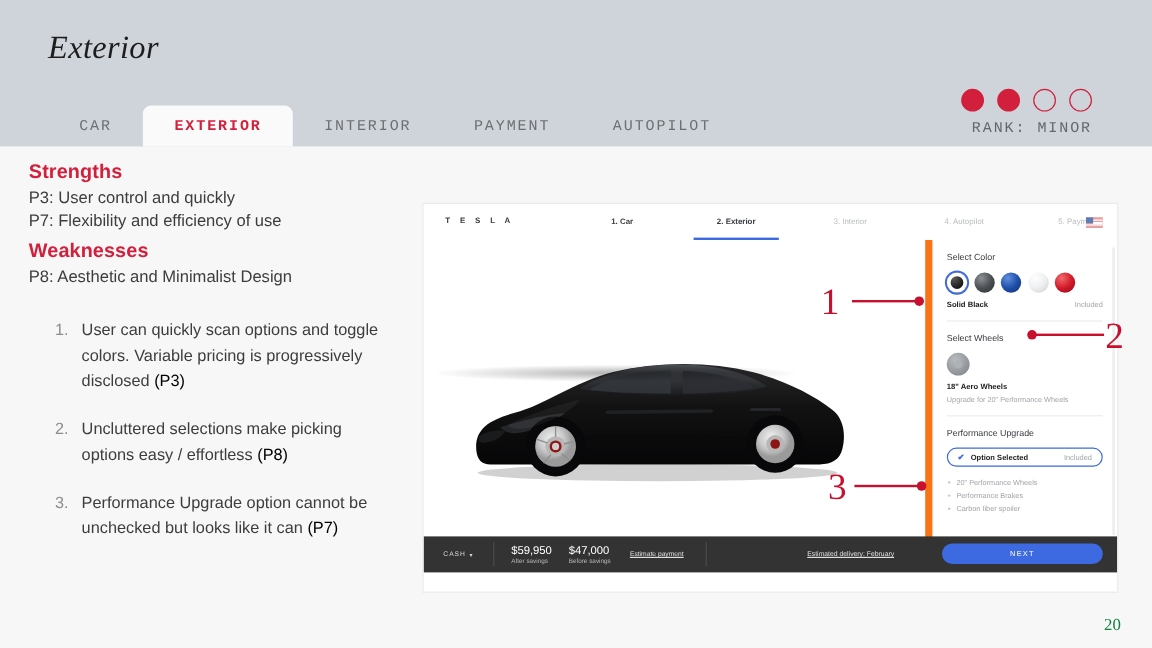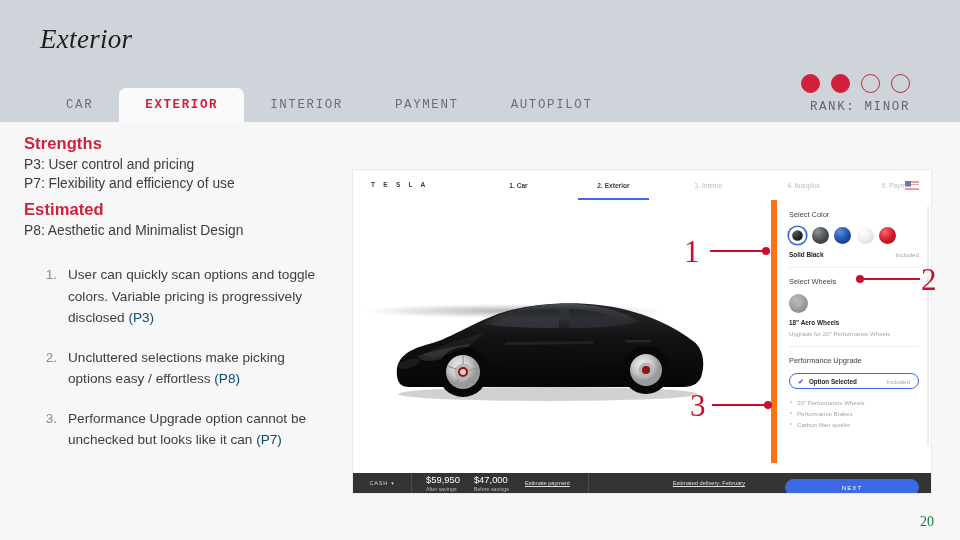--- a/index.html
+++ b/index.html
@@ -83,21 +83,21 @@
   }
   .numrow .num{
     width:44px;flex:0 0 44px;text-align:right;
     color:#8c8c8c;font-size:13.5px;line-height:21.5px;
     padding-right:11px;box-sizing:border-box;
   }
   .numrow .txt{
     color:#3d3d3d;font-size:13.6px;line-height:21.5px;
     width:252px;
   }
-  .pcode{color:#0c4a6e;text-align:right;}
+  .pcode{color:#000000;text-align:right;}
 
   
   .shot{
     position:absolute;left:353px;top:170px;width:578px;height:323px;
     background:#ffffff;
     box-shadow:0 0 0 1px rgba(0,0,0,.05);
     overflow:hidden;
   }
   .t-nav{
     position:absolute;left:0;top:0;width:578px;height:30px;
@@ -191,21 +191,21 @@
   .bullets li:before{
     content:"";position:absolute;left:1px;top:4.4px;width:2px;height:2px;border-radius:50%;
     background:#c3c6ca;
   }
   .p-scroll{
     position:absolute;right:2px;top:6px;width:2.5px;height:240px;background:#ededed;border-radius:2px;
   }
 
   
   .t-bottom{
-    position:absolute;left:0;bottom:0;width:578px;height:20px;
+    position:absolute;left:0;bottom:16px;width:578px;height:30px;
     background:#333333;display:flex;align-items:center;
   }
   .b-cash{
     width:58px;display:flex;align-items:center;justify-content:center;gap:3px;
     font-size:5.6px;color:#d8d8d8;letter-spacing:.8px;height:20px;
     border-right:1px solid #4c4c4c;
   }
   .caret{font-size:5px;color:#d8d8d8;}
   .b-price{margin-left:14px;}
   .b-amount{font-size:9.4px;color:#ffffff;line-height:11px;}
@@ -259,23 +259,23 @@
       <div class="rank-dot filled"></div>
       <div class="rank-dot"></div>
       <div class="rank-dot"></div>
     </div>
     <div class="rank-label">RANK: MINOR</div>
   </div>
 </div>
 
 <div class="left">
   <p class="sec-head">Strengths</p>
-  <p class="sec-line">P3: User control and pricing</p>
+  <p class="sec-line">P3: User control and quickly</p>
   <p class="sec-line">P7: Flexibility and efficiency of use</p>
-  <p class="sec-head second">Estimated</p>
+  <p class="sec-head second">Weaknesses</p>
   <p class="sec-line">P8: Aesthetic and Minimalist Design</p>
 
   <div class="numlist">
     <div class="numrow">
       <div class="num">1.</div>
       <div class="txt"><span>User can quickly scan options and toggle colors. Variable pricing is progressively disclosed </span><span class="pcode">(P3)</span></div>
     </div>
     <div class="numrow">
       <div class="num">2.</div>
       <div class="txt"><span>Uncluttered selections make picking options easy / effortless </span><span class="pcode">(P8)</span></div>

